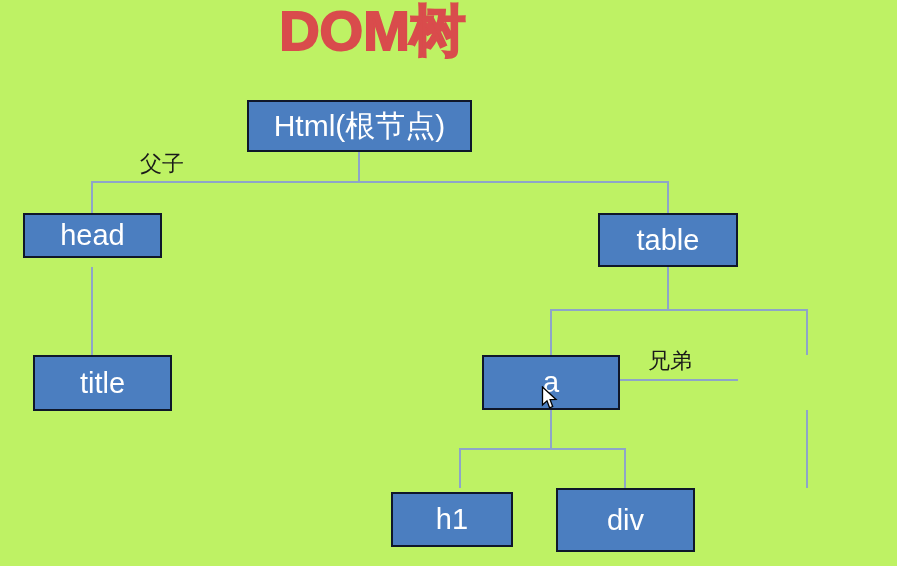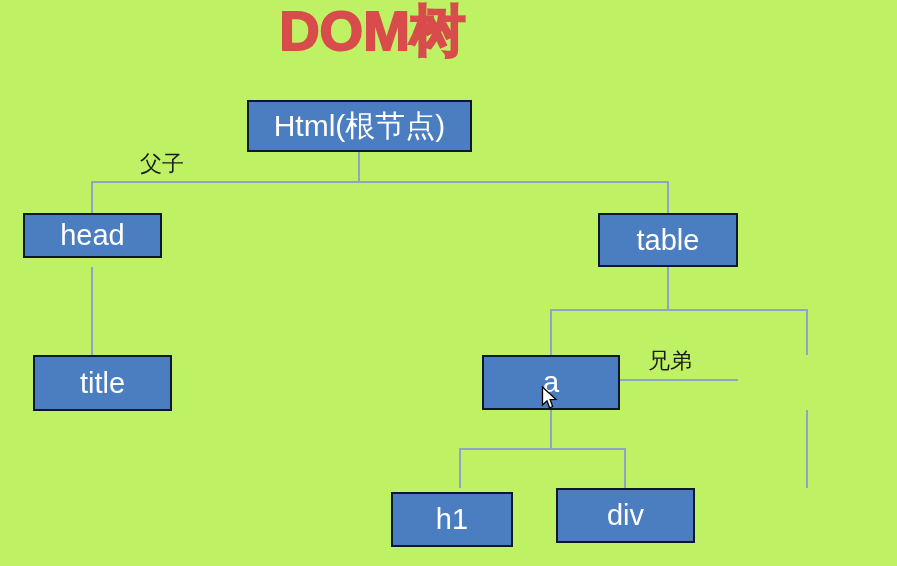--- a/index.html
+++ b/index.html
@@ -102,21 +102,21 @@
   </div>
   <div class="node" style="left:33px;top:355px;width:139px;height:56px">
     <span>title</span>
   </div>
   <div class="node" style="left:482px;top:355px;width:138px;height:55px">
     <span>a</span>
   </div>
   <div class="node" style="left:391px;top:492px;width:122px;height:55px">
     <span>h1</span>
   </div>
-  <div class="node" style="left:556px;top:488px;width:139px;height:55px">
+  <div class="node" style="left:556px;top:488px;width:139px;height:64px">
     <span>div</span>
   </div>
 
   <div class="cursor">
     <svg width="17" height="25" viewBox="0 0 17 25" xmlns="http://www.w3.org/2000/svg">
       <path d="M1.5,1 L1.5,19 L6,14.8 L8.6,21.8 L11.7,20.5 L9.1,13.7 L15,13.5 Z" fill="#ffffff" stroke="#000000" stroke-width="1.3" stroke-linejoin="miter"></path>
     </svg>
   </div>
 
 </div>

